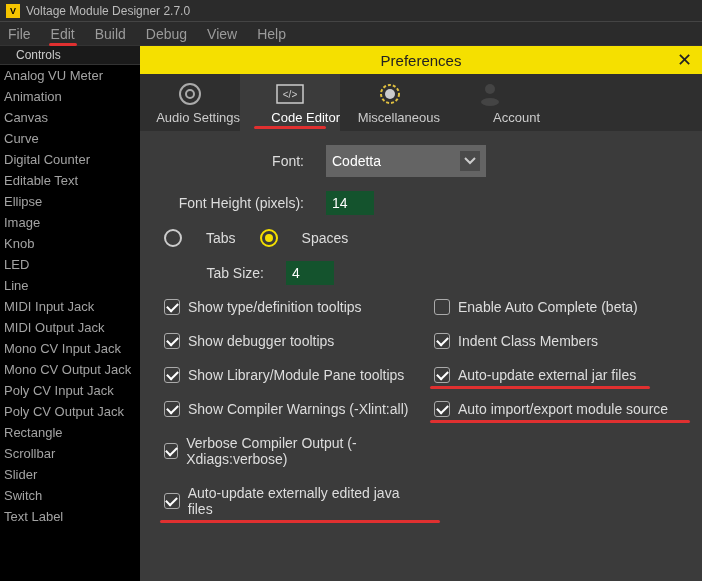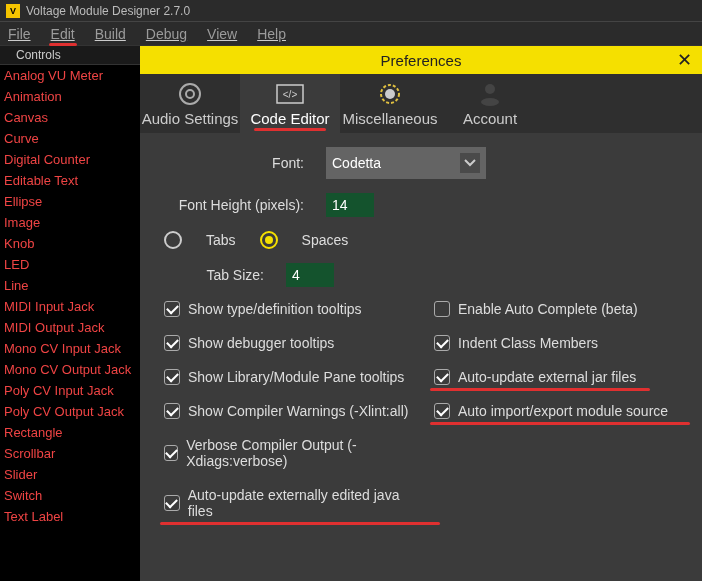--- a/index.html
+++ b/index.html
@@ -1,35 +1,35 @@
 <!DOCTYPE html>
 <html><head>
 <meta charset="utf-8">
 <style>
   * { box-sizing: border-box; margin: 0; padding: 0; font-family: -apple-system, "Segoe UI", Arial, sans-serif; }
   body { background: #000; color: #ccc; width: 702px; height: 581px; overflow: hidden; position: relative; }
   .titlebar { background: #2b2b2b; height: 22px; display: flex; align-items: center; padding-left: 6px; border-bottom: 1px solid #444; }
   .titlebar .logo { width: 14px; height: 14px; background: #f5c400; display: inline-flex; align-items: center; justify-content: center; font-size: 9px; font-weight: bold; color: #000; margin-right: 6px; }
   .titlebar .title { font-size: 12px; color: #bbb; }
-  .menubar { background: #2b2b2b; height: 24px; display: flex; align-items: center; padding-left: 8px; gap: 20px; border-bottom: 1px solid #333; text-decoration: underline; }
+  .menubar { background: #2b2b2b; height: 24px; display: flex; align-items: center; padding-left: 8px; gap: 20px; border-bottom: 1px solid #333; }
   .menubar span { font-size: 14px; color: #9b9b9b; cursor: pointer; position: relative; }
   .menubar .underline::after { content: ""; position: absolute; left: -2px; right: -2px; bottom: -4px; height: 3px; background: #e03030; border-radius: 2px; }
   .sidepanel { position: absolute; left: 0; top: 46px; width: 140px; bottom: 0; background: #000; }
   .panel-head { background: #1a1a1a; color: #ccc; font-size: 12px; padding: 2px 16px; border-bottom: 1px solid #333; }
   .panel-list { display: flex; flex-direction: column; }
-  .panel-list div { font-size: 13px; color: #ef4444; padding: 3px 4px 3px 4px; white-space: nowrap; overflow: hidden; cursor: pointer; }
+  .panel-list div { font-size: 13px; color: #a3a3a3; padding: 3px 4px 3px 4px; white-space: nowrap; overflow: hidden; cursor: pointer; }
   .pref-dialog { position: absolute; left: 140px; top: 46px; right: 0; bottom: 0; background: #3b3b3b; display: flex; flex-direction: column; }
   .pref-header { background: #f5e000; height: 28px; display: flex; align-items: center; justify-content: center; position: relative; }
   .pref-header .title { color: #222; font-size: 15px; }
   .pref-header .close { position: absolute; right: 10px; font-size: 18px; color: #222; cursor: pointer; }
   .pref-tabs { background: #2f2f2f; display: flex; }
   .pref-tab { flex: 0 0 auto; width: 100px; text-align: center; padding: 8px 0 6px 0; cursor: pointer; position: relative; }
   .pref-tab.active { background: #3b3b3b; }
   .pref-tab .ticon { display: flex; justify-content: center; margin-bottom: 4px; height: 24px; align-items: center; }
-  .pref-tab .tlabel { font-size: 15px; color: #ccc; }
+  .pref-tab .tlabel { font-size: 13px; color: #ccc; text-align: right; }
   .pref-tab.active .tlabel { color: #fff; }
   .pref-tab .redline { position: absolute; left: 14px; right: 14px; bottom: 2px; height: 3px; background: #e03030; border-radius: 2px; }
   .pref-body { padding: 14px 24px; color: #ddd; font-size: 14px; overflow-y: auto; }
   .row { display: flex; align-items: center; margin-bottom: 14px; gap: 22px; }
   .label-right { width: 140px; text-align: right; color: #ddd; }
   .select { background: #646464; color: #fff; border: none; height: 26px; width: 160px; display: flex; align-items: center; justify-content: space-between; padding: 16px 6px; }
   .select .arrow { background: #4a4a4a; width: 20px; height: 20px; display: flex; align-items: center; justify-content: center; }
   .numbox { background: #14532d; color: #fff; border: none; height: 24px; width: 48px; padding: 0 6px; display: flex; align-items: center; }
   .radio-row { display: flex; align-items: center; gap: 24px; margin: 10px 0 14px 0; }
   .radio { width: 18px; height: 18px; border: 2px solid #ccc; border-radius: 50%; display: inline-flex; align-items: center; justify-content: center; }

